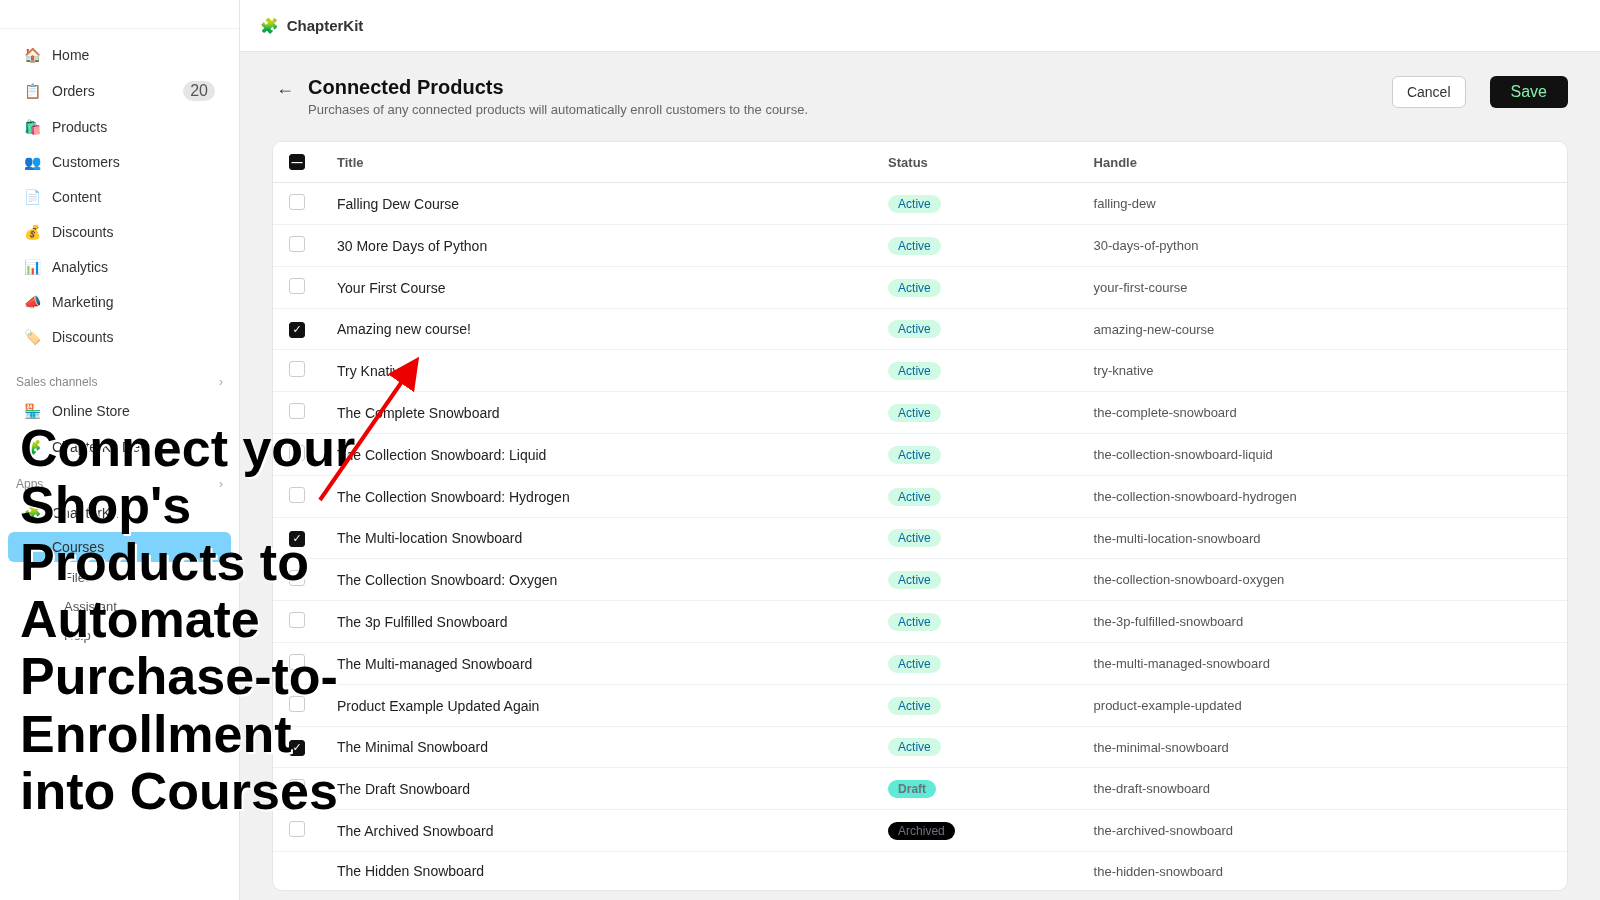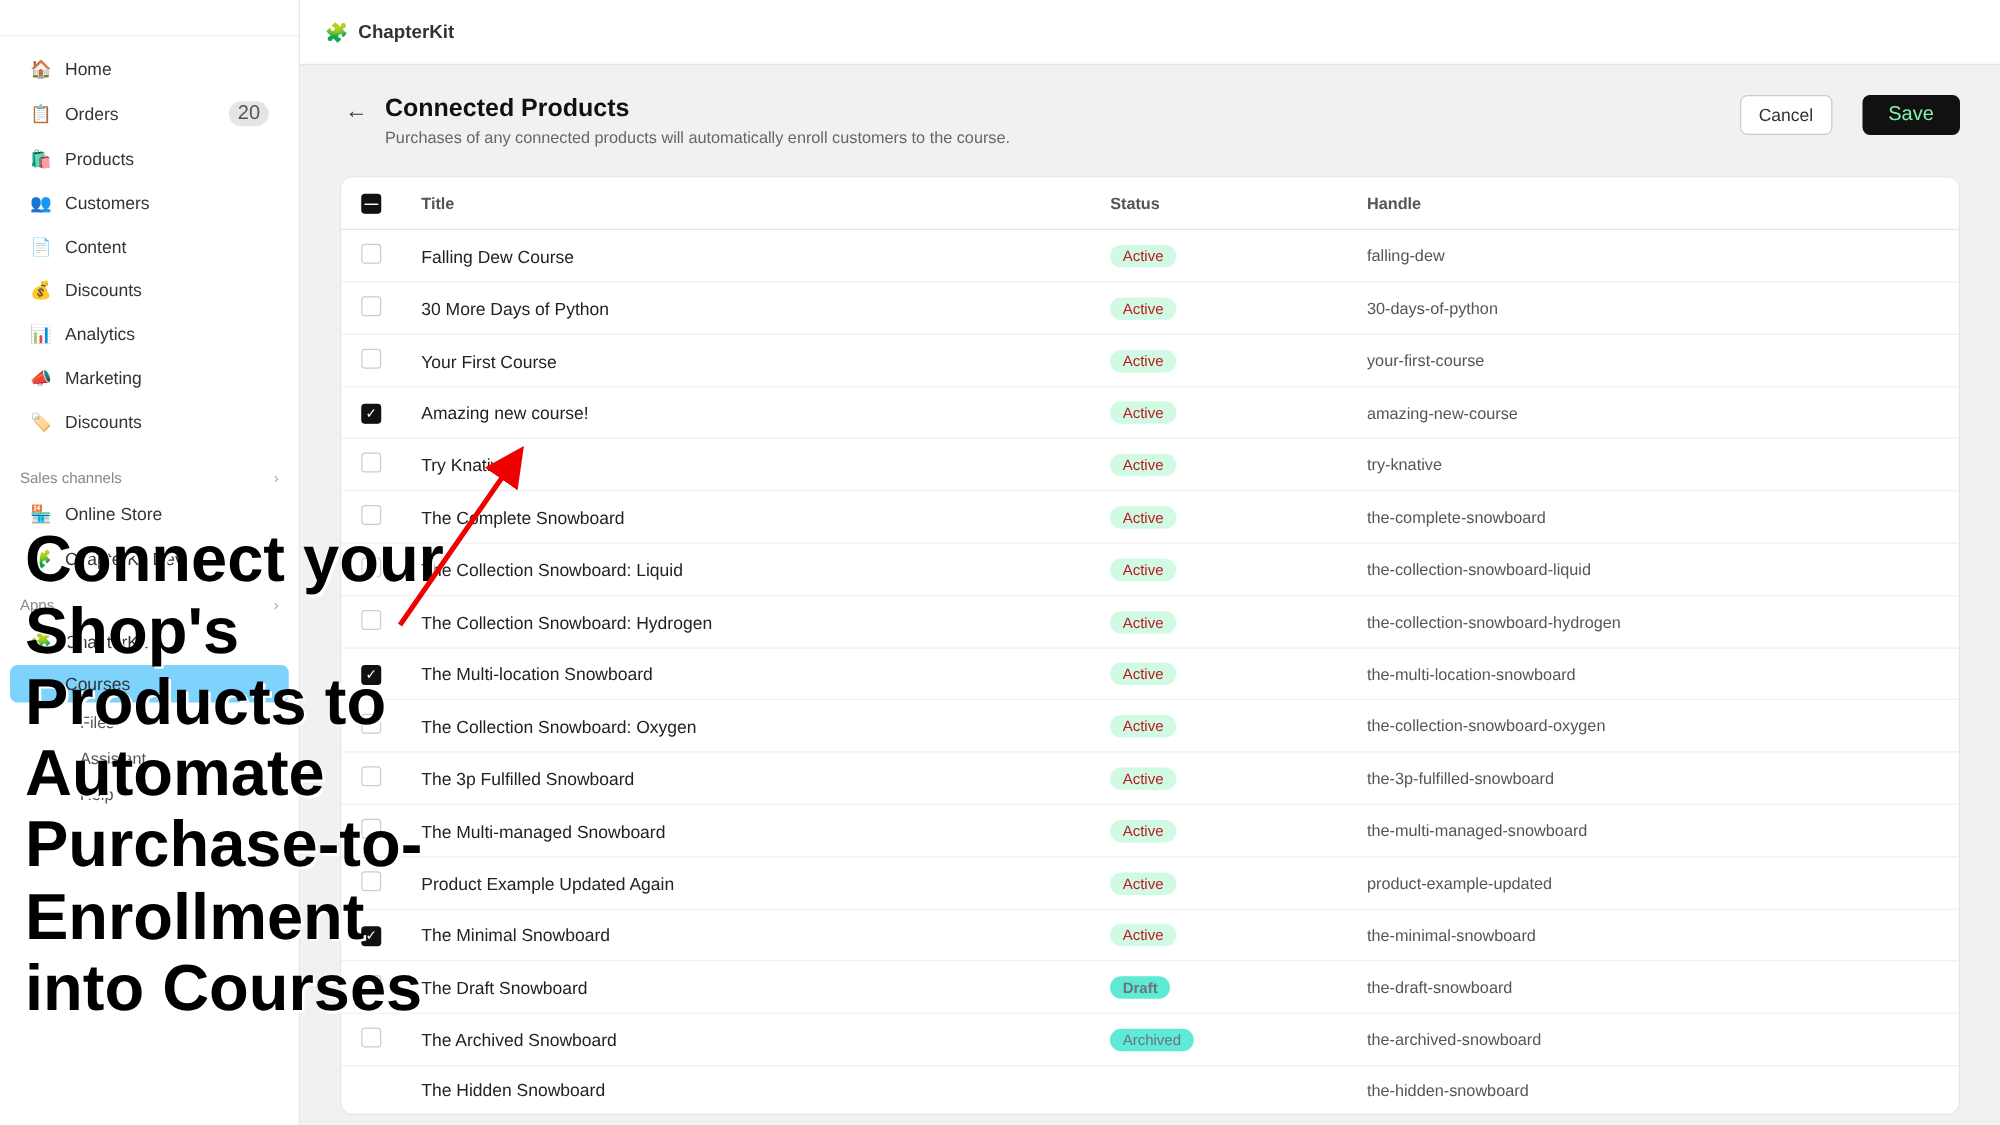--- a/index.html
+++ b/index.html
@@ -37,23 +37,23 @@
     .table-card { background: #fff; border-radius: 10px; border: 1px solid #e5e5e5; overflow: hidden; }
     .table-wrapper { overflow-x: auto; }
     table { width: 100%; border-collapse: collapse; }
     thead th { padding: 12px 16px; text-align: left; font-size: 13px; font-weight: 600; color: #555; border-bottom: 1px solid #e5e5e5; background: #fff; }
     thead th:first-child { width: 44px; text-align: center; }
     tbody tr { border-bottom: 1px solid #f0f0f0; }
     tbody tr:last-child { border-bottom: none; }
     tbody td { padding: 11px 16px; font-size: 14px; color: #222; }
     tbody td:first-child { text-align: center; width: 44px; }
     .status-badge { display: inline-block; padding: 2px 10px; border-radius: 12px; font-size: 12px; font-weight: 500; }
-    .status-active { background: #d1fae5; color: #b91c1c; text-align: center; }
+    .status-active { background: #d1fae5; color: #0369a1; text-align: center; }
     .status-draft { background: #5eead4; color: #6b7280; font-weight: bold; }
-    .status-archived { background: #5eead4; color: #6b7280; }
+    .status-archived { background: #000000; color: #6b7280; }
     .handle-text { color: #555; font-size: 13px; }
     .checkbox-custom { width: 16px; height: 16px; border: 1.5px solid #ccc; border-radius: 3px; display: inline-flex; align-items: center; justify-content: center; cursor: pointer; background: #fff; }
     .checkbox-custom.checked { background: #111; border-color: #111; }
     .checkbox-custom.indeterminate { background: #111; border-color: #111; }
     .checkbox-custom.checked::after { content: '✓'; color: #fff; font-size: 11px; }
     .checkbox-custom.indeterminate::after { content: '—'; color: #fff; font-size: 11px; }
 
     
     .overlay-text { position: fixed; left: 0; bottom: 80px; z-index: 100; pointer-events: none; }
     .overlay-text-inner { font-size: 52px; font-weight: 900; color: #000000; line-height: 1.1; padding: 0 20px; text-shadow: 2px 2px 0 #fff; max-width: 440px; }

